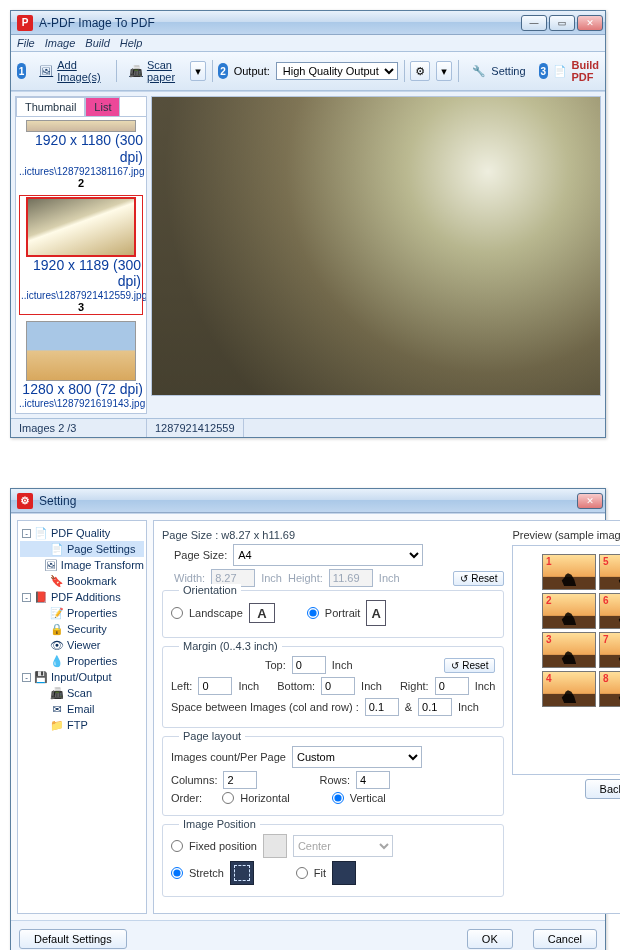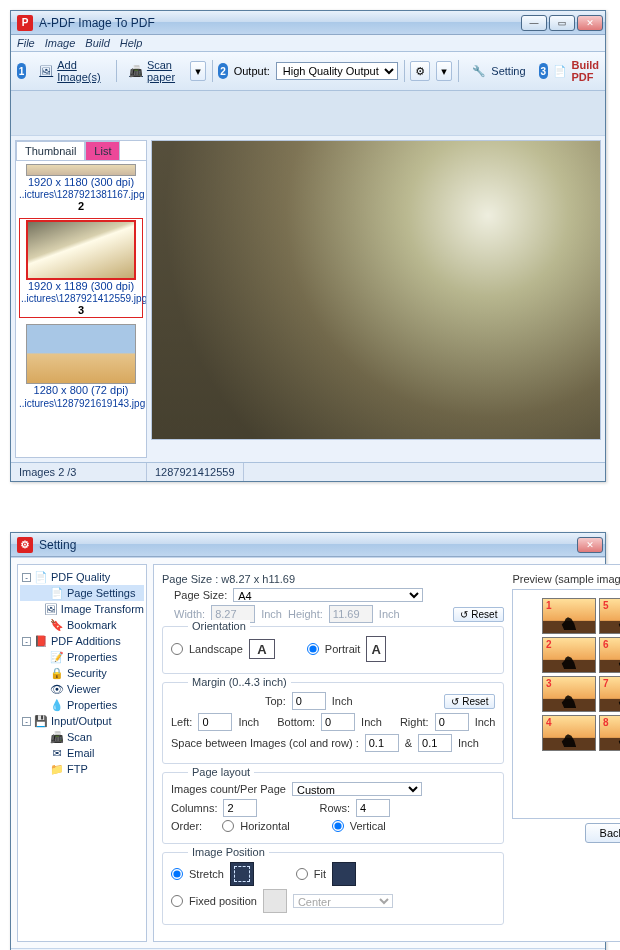--- a/index.html
+++ b/index.html
@@ -69,38 +69,38 @@
   .gear-btn, .drop-caret {
     border:1px solid #a7bedb; background:linear-gradient(#fdfeff,#e3eefb);
     height:20px;padding:0 4px; border-radius:2px;display:flex;align-items:center;
   }
   .build-pdf {
     display:flex;align-items:center;gap:4px;color:#b62e2e;font-weight:bold;
     margin-left:auto;
   }
 
   .main-area {
-    display:flex; background:#ebf2fb; padding:4px; gap:4px; border-top:1px solid #c4d5ea;margin-top:44px;
+    display:flex; background:#ebf2fb; padding:4px; gap:4px; border-top:1px solid #c4d5ea;
   }
   .left-panel { width:132px; display:flex; flex-direction:column; background:#fff; border:1px solid #b6c7df; }
   .tabstrip { display:flex; border-bottom:1px solid #b6c7df; }
   .tab { padding:3px 8px; border:1px solid #b6c7df; border-bottom:none; background:#ec4899; font-size:11px; color:#234; }
   .tab.active { background:#fff; }
   .thumb-scroll { overflow-y:auto; height:296px; padding:3px; text-align:center; }
   .thumb-item { margin-bottom:6px; }
   .thumb-img {
     width:110px; height:60px; border:1px solid #999; margin:0 auto;
     background: linear-gradient(160deg,#cdb9a0 0%,#e8d9b3 40%,#f6efd8 41%,#c7a772 100%);
   }
   .thumb-img.t1 { background: linear-gradient(#e8d9b3,#cdb9a0); height:12px;}
   .thumb-img.t2 { background: linear-gradient(160deg,#6f6d5a 0%, #d8d0ae 40%, #fffbe8 45%, #c2a96e 100%); }
   .thumb-img.t3 { background: linear-gradient(#a8c7e6 0%, #a8c7e6 48%, #e6c48a 50%, #d8a85e 100%); }
   .thumb-item.selected .thumb-img { outline:2px solid #d22; outline-offset:-2px; }
   .thumb-item.selected { border:1px solid #d22; padding:1px; }
-  .thumb-info { color:#0a3d9e; font-size:11px; line-height:1.2; }
+  .thumb-info { color:#0a3d9e; font-size:14px; line-height:1.2;text-align:right; }
   .thumb-file { color:#0a3d9e; font-size:10px;}
   .thumb-idx { color:#000; font-weight:bold; font-size:11px;}
 
   .preview-big {
     flex:1; border:1px solid #b6c7df; background:#fff; height:300px;
     background-image:
       radial-gradient(circle at 75% 25%, rgba(255,255,240,0.9) 0%, rgba(255,255,200,0.6) 20%, rgba(180,160,110,0.4) 50%, rgba(80,70,50,0.5) 80%),
       linear-gradient(#5c5845,#3b3a2c);
   }
 
@@ -127,30 +127,30 @@
   .form-area {
     flex:1; border:1px solid #b6c7df; background:#fff; padding:8px;
     display:flex; gap:8px;
   }
   .form-left { flex:1; }
   .fieldset {
     border:1px solid #cfd9e8; border-radius:3px; padding:6px 8px 8px; margin-bottom:8px;
     position:relative;
   }
   .fs-title {
-    position:absolute; top:-7px; left:25px; background:#fff; padding:0 4px;
+    position:absolute; top:-7px; left:16px; background:#fff; padding:0 4px;
     font-size:11px; color:#345;
   }
   .row { display:flex; align-items:center; gap:6px; margin:3px 0; font-size:11px; color:#333; }
   .muted { color:#9aa6b7; }
   input.txt {
     height:18px; border:1px solid #aab9cd; font-size:11px; padding:0 3px; background:#fff;
   }
   input.txt[disabled] { background:#f3f3f3; color:#9aa6b7; }
-  select.sel { height:14px; border:1px solid #aab9cd; font-size:11px; background:#fff; }
+  select.sel { height:22px; border:1px solid #aab9cd; font-size:11px; background:#fff; }
   .radio { width:12px;height:12px; }
   .btn-reset {
     border:1px solid #a7bedb; background:linear-gradient(#fdfeff,#e3eefb);
     border-radius:2px; padding:1px 6px; font-size:10px; display:inline-flex; align-items:center; gap:3px;
   }
   .orient-box { width:22px;height:22px;border:1px solid #556;display:flex;align-items:center;justify-content:center;font-weight:bold;font-size:13px; }
   .pos-box { width:24px;height:24px;background:#2a3a58;border:1px solid #1a2438;display:inline-block; }
   .pos-box.light { background:#e6e6e6; border:1px solid #bbb;}
   .pos-box.dotted { background:#2a3a58; position:relative; }
   .pos-box.dotted::before { content:""; position:absolute; inset:3px; border:1px dashed #cfe3ff; }
@@ -452,36 +452,36 @@
             <span>Horizontal</span>
             <span style="width:30px"></span>
             <input type="radio" class="radio" checked="" style="">
             <span>Vertical</span>
           </div>
         </div>
 
         <div class="fieldset">
           <span class="fs-title">Image Position</span>
           <div class="row">
+            <input type="radio" class="radio" style="">
+            <span>Fixed position</span>
+            <span class="pos-box light"></span>
+            <select class="sel" style="width:100px" disabled="">
+              <option>Center</option>
+            </select>
+          </div>
+          <div class="row">
             <input type="radio" class="radio" checked="" style="">
             <span>Stretch</span>
             <span class="pos-box dotted"></span>
             <span style="width:30px"></span>
             <input type="radio" class="radio" style="">
             <span>Fit</span>
             <span class="pos-box"></span>
           </div>
-          <div class="row">
-            <input type="radio" class="radio" style="">
-            <span>Fixed position</span>
-            <span class="pos-box light"></span>
-            <select class="sel" style="width:100px" disabled="">
-              <option>Center</option>
-            </select>
-          </div>
         </div>
       </div>
 
       <div class="preview-col">
         <div class="preview-label">Preview (sample image size: A4)</div>
         <div class="preview-frame">
           <div class="preview-grid" id="pvgrid">
               <div class="pv-cell">
                 <span>1</span>
                 <div class="pv-silhouette"></div>

